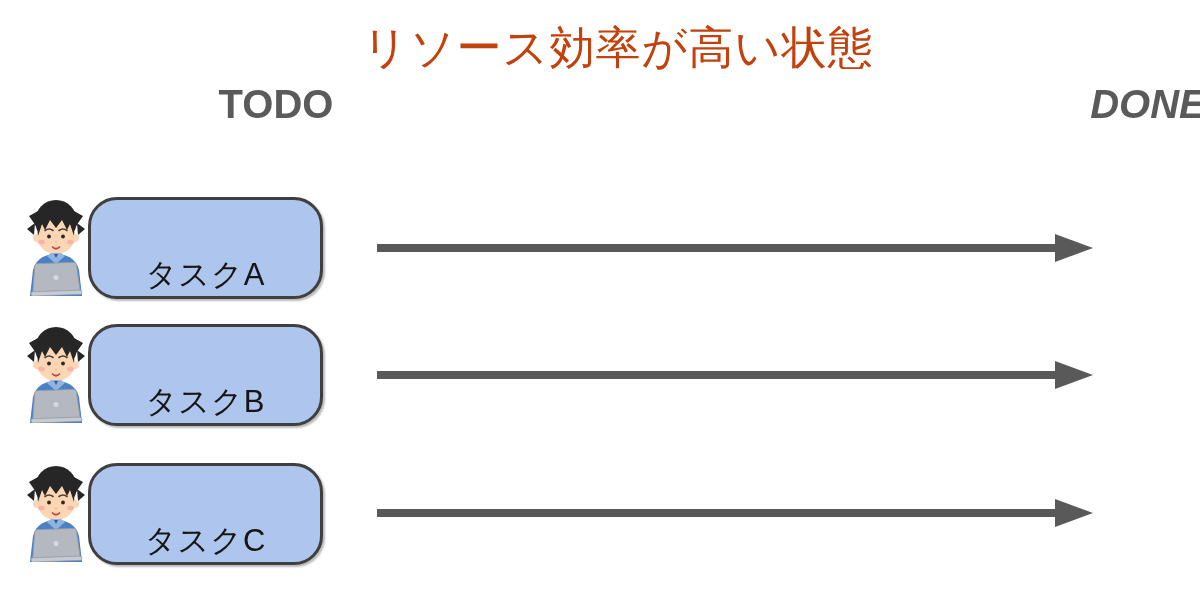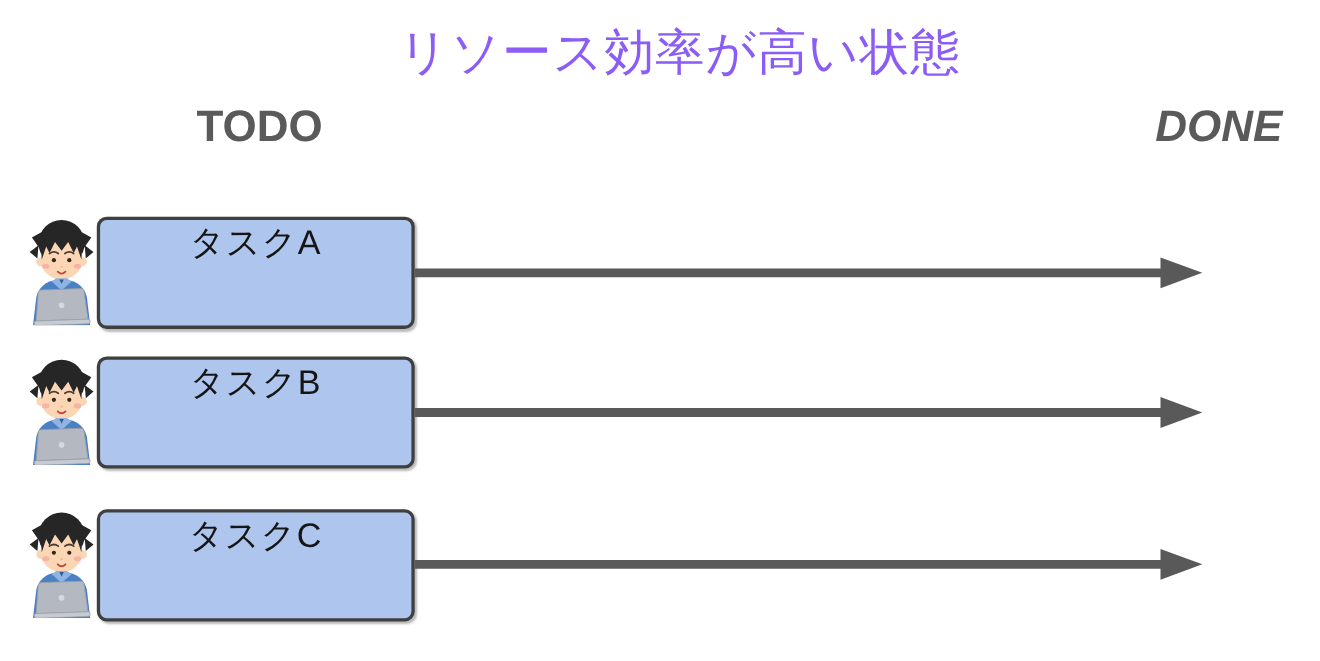--- a/index.html
+++ b/index.html
@@ -11,31 +11,32 @@
     font-family:"Liberation Sans", sans-serif;
   }
   .title{
     position:absolute;
     left:0;top:18px;width:1200px;
     margin:0;
     text-align:center;
     text-indent:36px;
     font-size:45px;
     font-weight:400;
-    color:#8b5cf6;
+    color:#c2410c;
     letter-spacing:1px;
   }
   .col-header{
     position:absolute;
-    top:93px;
+    top:82px;
     transform:translateX(-50%);
     font-size:40px;
     font-weight:700;
     color:#5a5a5a;
     white-space:nowrap;
+    margin-left:40px;
   }
   .col-header.todo{left:236px;}
   .col-header.wip{left:671px;}
   .col-header.done{left:1108px;font-style:italic;}
 
   .task-row{position:absolute;left:0;width:1200px;height:104px;}
   .row-a{top:196px;}
   .row-b{top:323px;}
   .row-c{top:462px;padding-left:32px;}
 
@@ -43,28 +44,28 @@
     position:absolute;
     left:25px;top:0;
     width:62px;height:100px;
     display:block;
   }
   .worker svg{width:100%;height:100%;display:block;}
 
   .task-card{
     position:absolute;
     left:88px;top:1px;
-    width:289px;height:102px;
+    width:235px;height:102px;
     box-sizing:border-box;
     background:#aec6ee;
     border:3px solid #3f3f3f;
-    border-radius:9px;
+    border-radius:29px;
     box-shadow:2px 2px 2px rgba(130,130,130,0.55);
     display:flex;
-    align-items:flex-start;
+    align-items:flex-end;
     justify-content:center;
   }
   .task-card .task-label{
     font-size:31px;
     color:#151515;
     letter-spacing:1px;
   }
 
   .flow-arrow{
     position:absolute;

